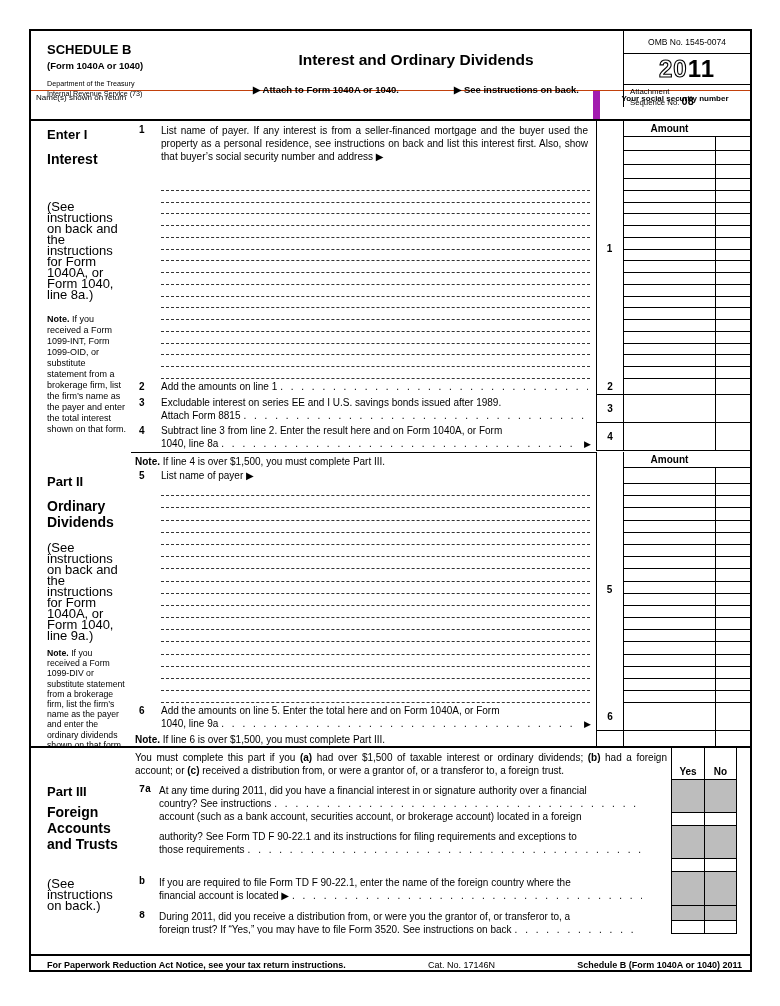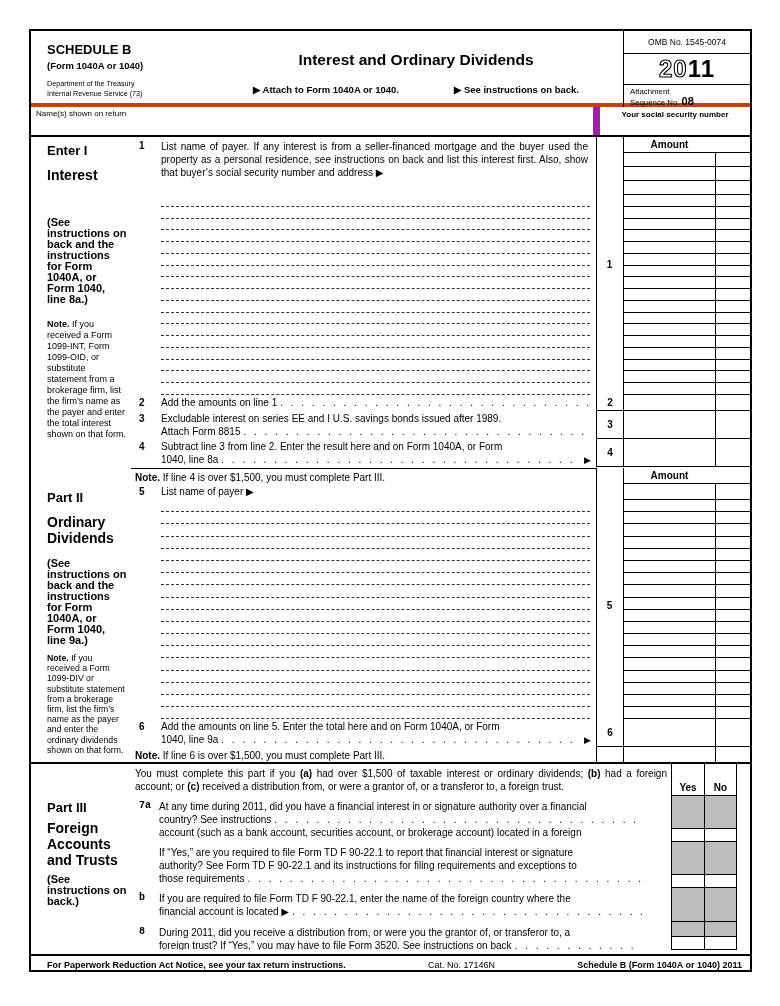--- a/index.html
+++ b/index.html
@@ -2,21 +2,21 @@
 <html><head>
 <meta charset="utf-8">
 <style>
   * { margin:0; padding:0; box-sizing:border-box; }
   html,body { background:#fff; }
   body { width:780px; height:1006px; position:relative; font-family:"Liberation Sans", sans-serif; color:#000; }
   .frame { position:absolute; left:29px; top:29px; width:723px; height:943px; border:2px solid #000; background:#fff; }
   .inner { display:flex; flex-direction:column; width:719px; height:939px; position:relative; }
 
   
-  .hdr { height:76px; border-bottom:4px solid #c2410c; position:relative; flex:none; }
+  .hdr { height:60px; border-bottom:1px solid #c2410c; position:relative; flex:none; }
   .hdr-left { position:absolute; left:16px; top:11px; width:160px; }
   .sched { font-size:13px; font-weight:700; }
   .formno { font-size:9.5px; font-weight:700; margin-top:3px; }
   .dept { font-size:7.2px; margin-top:1px; line-height:8.6px; }
   .dept.first { margin-top:9px; }
   .hdr-center { position:absolute; left:178px; top:20px; width:414px; text-align:center; }
   .title { font-size:15.5px; font-weight:700; }
   .attach-row { display:flex; justify-content:center; gap:55px; margin-top:15px; font-size:9.5px; font-weight:700; }
   .hdr-right { position:absolute; left:592px; top:0; width:127px; height:76px; border-left:1px solid #000; display:flex; flex-direction:column; }
   .omb { height:24px; border-bottom:1px solid #000; font-size:8.5px; display:flex; align-items:center; justify-content:center; }
@@ -29,21 +29,21 @@
   .name-row { height:30px; border-bottom:2px solid #000; position:relative; flex:none; }
   .name-label { position:absolute; left:5px; top:2px; font-size:8px; }
   .name-input { position:absolute; left:0; top:11px; width:560px; height:18px; }
   .ssn-box { position:absolute; left:562px; top:0; width:157px; height:100%; border-left:7px solid #a21caf; font-size:8px; font-weight:700; text-align:center; padding-top:3px; }
 
   
   .part { position:relative; flex:none; overflow:hidden; }
   .aside { position:absolute; left:0; top:0; width:100px; height:100%; padding:0 4px 0 16px; }
   .part-label { font-size:13px; font-weight:700; margin-top:6px; }
   .part-title { font-size:14px; font-weight:700; margin-top:9px; line-height:16px; }
-  .side-ins { font-size:11px; line-height:11px; margin-top:34px;font-weight:bold; }
+  .side-ins { font-size:13px; line-height:11px; margin-top:34px; }
   .side-note { font-size:9px; line-height:11px; margin-top:14px; }
   .p2 .side-ins { margin-top:12px; }
   .p2 .side-note { font-size:8.7px; line-height:10.2px; margin-top:7px; }
   .rows { margin-left:100px; width:619px; }
   .row { display:flex; }
   .main { width:465px; position:relative; font-size:10px; }
   .lnum { position:absolute; left:8px; top:3px; font-weight:700; font-size:10px; }
   .ltext { margin:3px 8px 0 30px; text-align:justify; line-height:13.2px; }
   .col-strip { width:27px; border-left:1px solid #000; flex:none; }
   .col-strip.num { border-bottom:1px solid #000; display:flex; align-items:center; justify-content:center; font-weight:700; font-size:10px; }
@@ -80,21 +80,21 @@
   .qlines { margin-left:28px; margin-right:26px; padding-top:4px; line-height:13px; }
   .qline { display:block; }
   .qline.flex { display:flex; align-items:baseline; }
   .yn { width:33px; border-left:1px solid #000; border-bottom:1px solid #000; display:flex; flex-direction:column; flex:none; }
   .yn.last { border-right:1px solid #000; }
   .ynh { align-items:center; justify-content:flex-end; font-weight:700; font-size:10px; padding-bottom:2px; }
   .sh { flex:1; background:#bdbdbd; }
   .ans { height:13px; border-top:1px solid #000; background:#fff; flex:none; }
   .blank13 { width:13px; flex:none; }
   .p3intro { height:32px; }
-  .p3 .side-ins { margin-top:6px; }
+  .p3 .side-ins { margin-top:26px; }
   .p3 .part-label { margin-top:36px; }
   .p3 .part-title { margin-top:5px; }
 
   
   .footer { margin-top:auto; border-top:2px solid #000; display:flex; justify-content:space-between; padding:4px 8px 0 16px; font-size:9px; flex:none; }
   .f-left, .f-right { font-weight:700; }
   b { font-weight:700; }
 </style>
 </head>
 <body>
@@ -580,21 +580,20 @@
             </div>
         <div class="yn last">
               <div class="sh"></div>
               <div class="ans"></div>
             </div>
         <div class="blank13"></div>
       </div>
       <div class="row" style="height:46px">
         <div class="p3text">
           <div class="qlines">
-            <div class="qline">If “Yes,” are you  required to file Form TD F 90-22.1 to report that financial interest or signature</div>
             <div class="qline">authority? See Form TD F 90-22.1 and its instructions for filing requirements and exceptions to</div>
             <div class="qline flex">
                   <span>those requirements</span>
                   <span class="leader"></span>
                 </div>
           </div>
         </div>
         <div class="yn">
               <div class="sh"></div>
               <div class="ans"></div>

